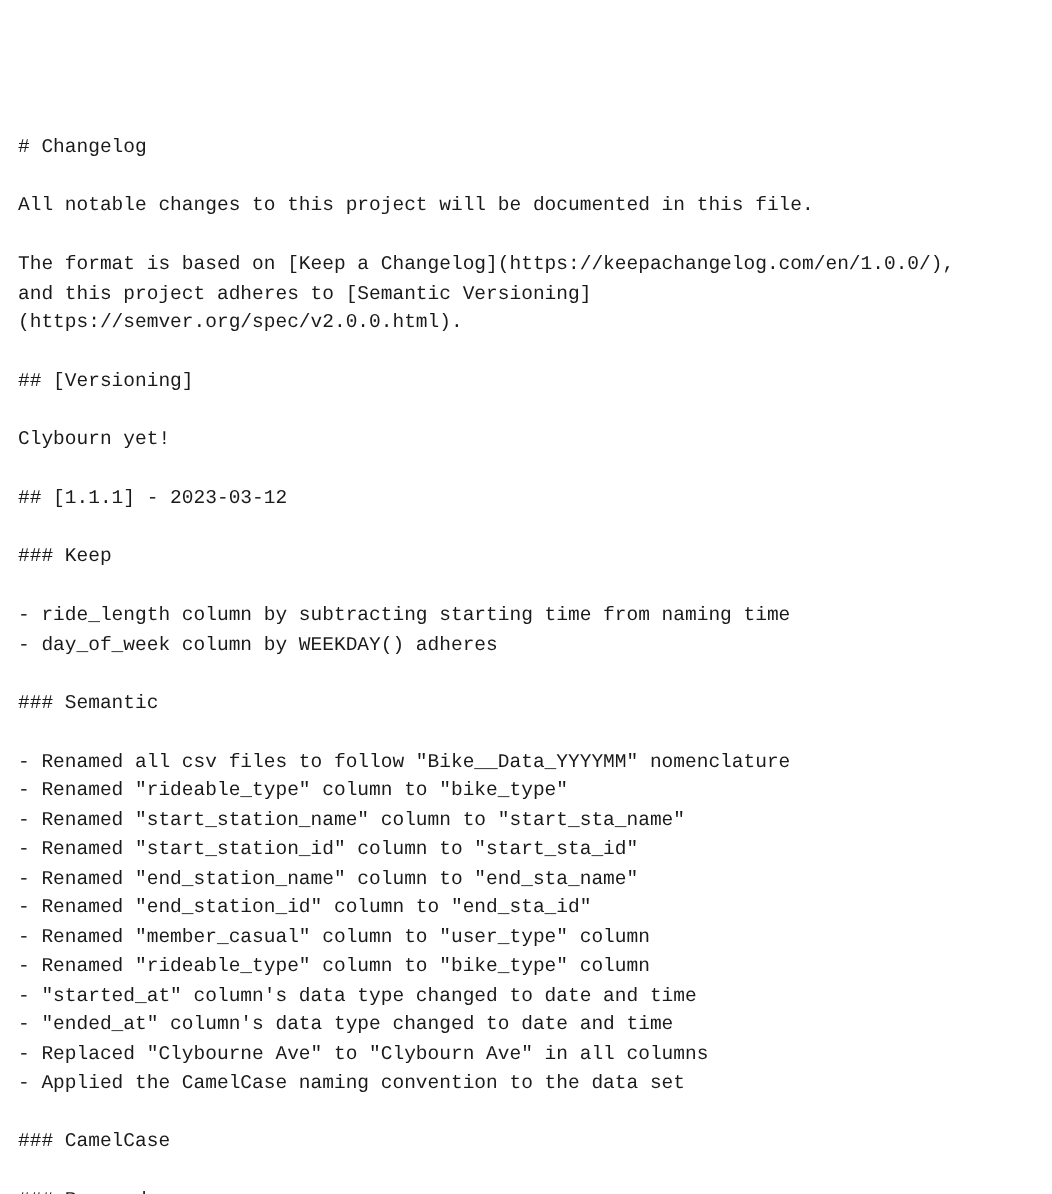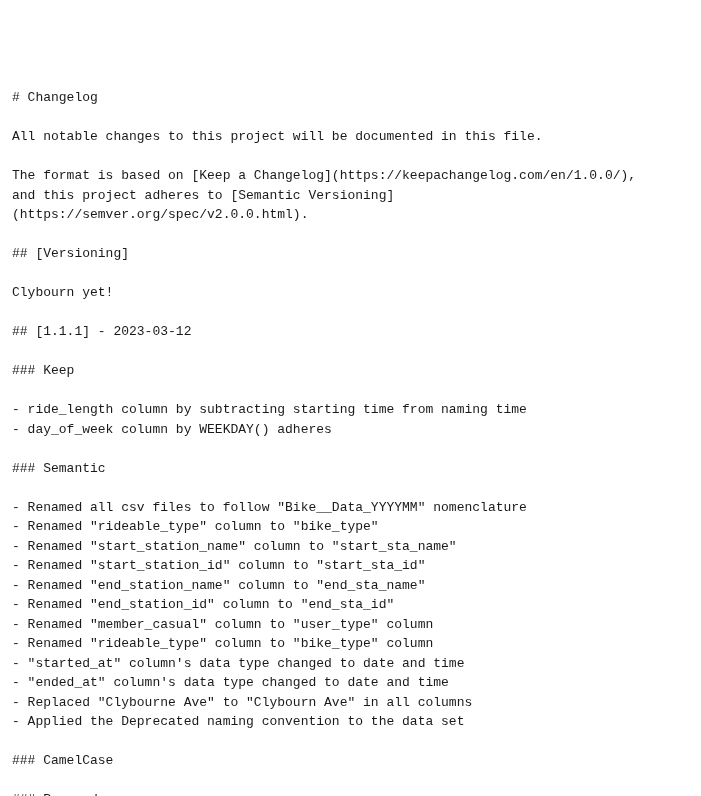--- a/index.html
+++ b/index.html
@@ -42,21 +42,21 @@
 <span>- Renamed "rideable_type" column to "bike_type"</span>
 <span>- Renamed "start_station_name" column to "start_sta_name"</span>
 <span>- Renamed "start_station_id" column to "start_sta_id"</span>
 <span>- Renamed "end_station_name" column to "end_sta_name"</span>
 <span>- Renamed "end_station_id" column to "end_sta_id"</span>
 <span>- Renamed "member_casual" column to "user_type" column</span>
 <span>- Renamed "rideable_type" column to "bike_type" column</span>
 <span>- "started_at" column's data type changed to date and time</span>
 <span>- "ended_at" column's data type changed to date and time</span>
 <span>- Replaced "Clybourne Ave" to "Clybourn Ave" in all columns</span>
-<span>- Applied the Deprecated naming convention to the data set</span>
+<span>- Applied the CamelCase naming convention to the data set</span>
 
 <span>### CamelCase</span>
 
 <span>### Removed</span>
 
 
 
 
 
 

